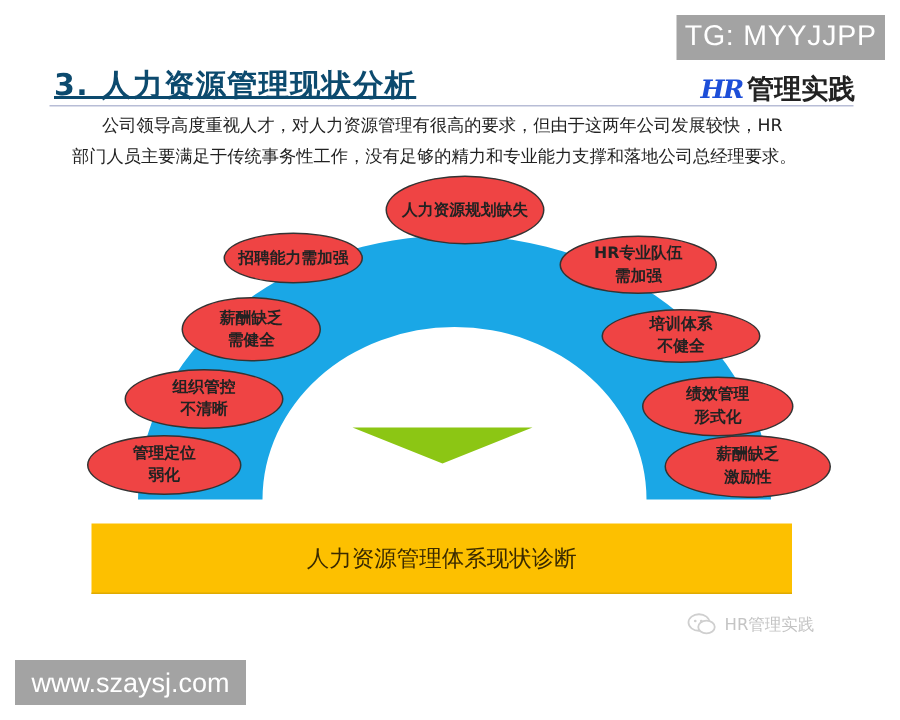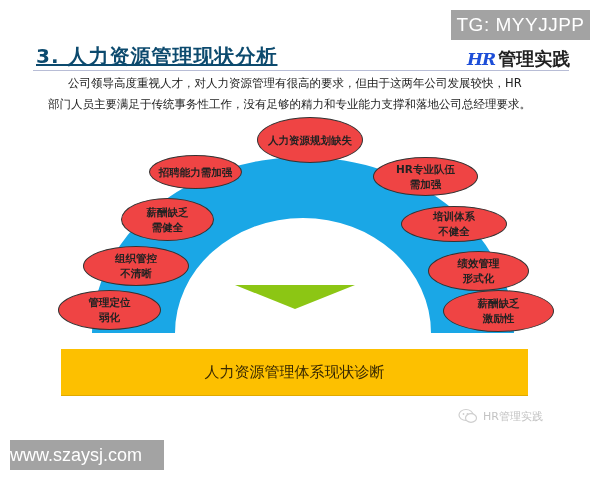--- a/index.html
+++ b/index.html
@@ -11,21 +11,21 @@
     .tg-badge {
       position: absolute; left: 451px; top: 10px; width: 139px; height: 30px;
       background: #a3a3a3; color: #ffffff;
       font-family: "Liberation Sans", sans-serif; font-size: 19px;
       line-height: 30px; text-align: center; letter-spacing: 0.5px;
     }
     .site-badge {
       position: absolute; left: 10px; top: 440px; width: 154px; height: 30px;
       background: #a3a3a3; color: #ffffff;
       font-family: "Liberation Sans", sans-serif; font-size: 18px;
-      line-height: 30px; text-align: left;
+      line-height: 30px; text-align: center;
     }
     .page-title {
       position: absolute; left: 36px; top: 43px;
       font-size: 20px; font-weight: bold; color: #0c4a6e; letter-spacing: 1px; text-decoration: underline;
     }
     .brand {
       position: absolute; left: 467px; top: 47px; height: 20px;
       display: flex; align-items: baseline; gap: 3px;
     }
     .brand-hr {

